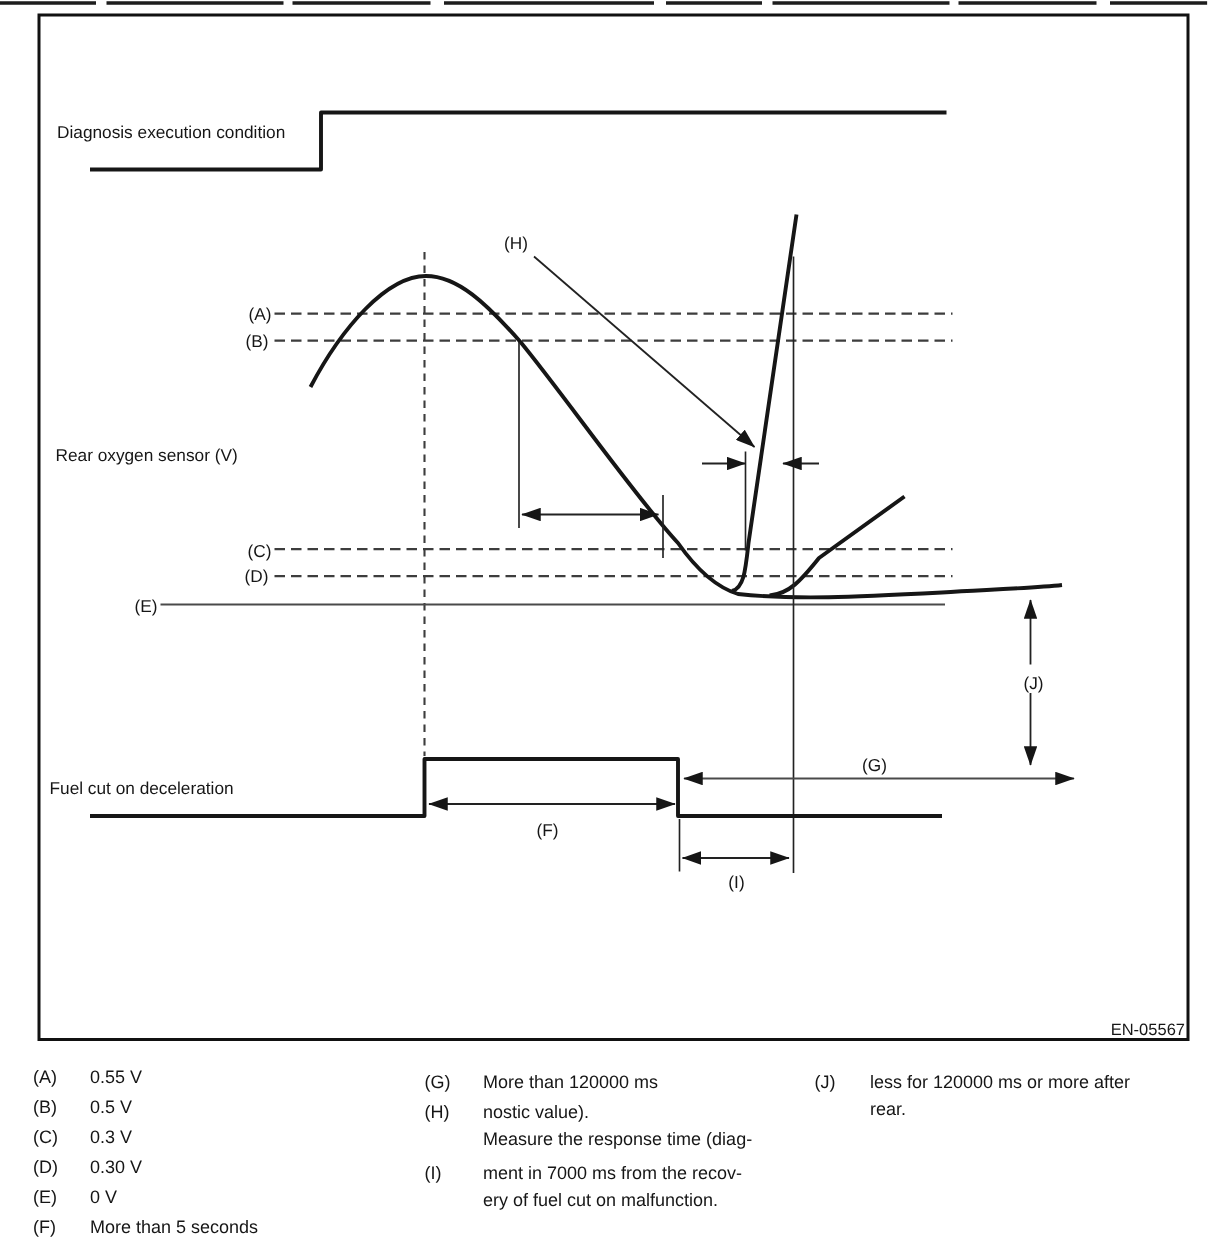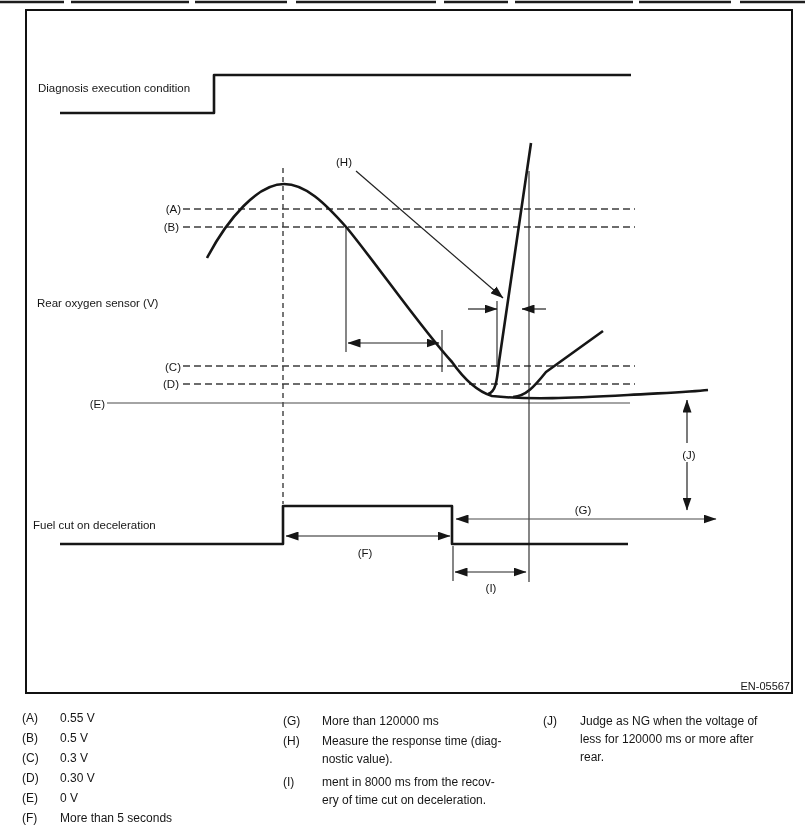--- a/index.html
+++ b/index.html
@@ -146,38 +146,37 @@
 
   
   <div class="legend c2">
     <div class="row">
       <span class="tag">(G)</span>
       <span>More than 120000 ms</span>
     </div>
     <div class="row">
       <span class="tag">(H)</span>
       <span>
+        <div>nostic value).</div>
         <div>Measure the response time (diag-</div>
-        <div>nostic value).</div>
       </span>
     </div>
     <div class="row gap">
       <span class="tag">(I)</span>
       <span>
-        <div>ment in 8000 ms from the recov-</div>
-        <div>ery of time cut on deceleration.</div>
+        <div>ment in 7000 ms from the recov-</div>
+        <div>ery of fuel cut on malfunction.</div>
       </span>
     </div>
   </div>
 
   
   <div class="legend c3">
     <div class="row">
       <span class="tag">(J)</span>
       <span>
-        <div>Judge as NG when the voltage of</div>
         <div>less for 120000 ms or more after</div>
         <div>rear.</div>
       </span>
     </div>
   </div>
 
 </div>
 
 </body></html>

